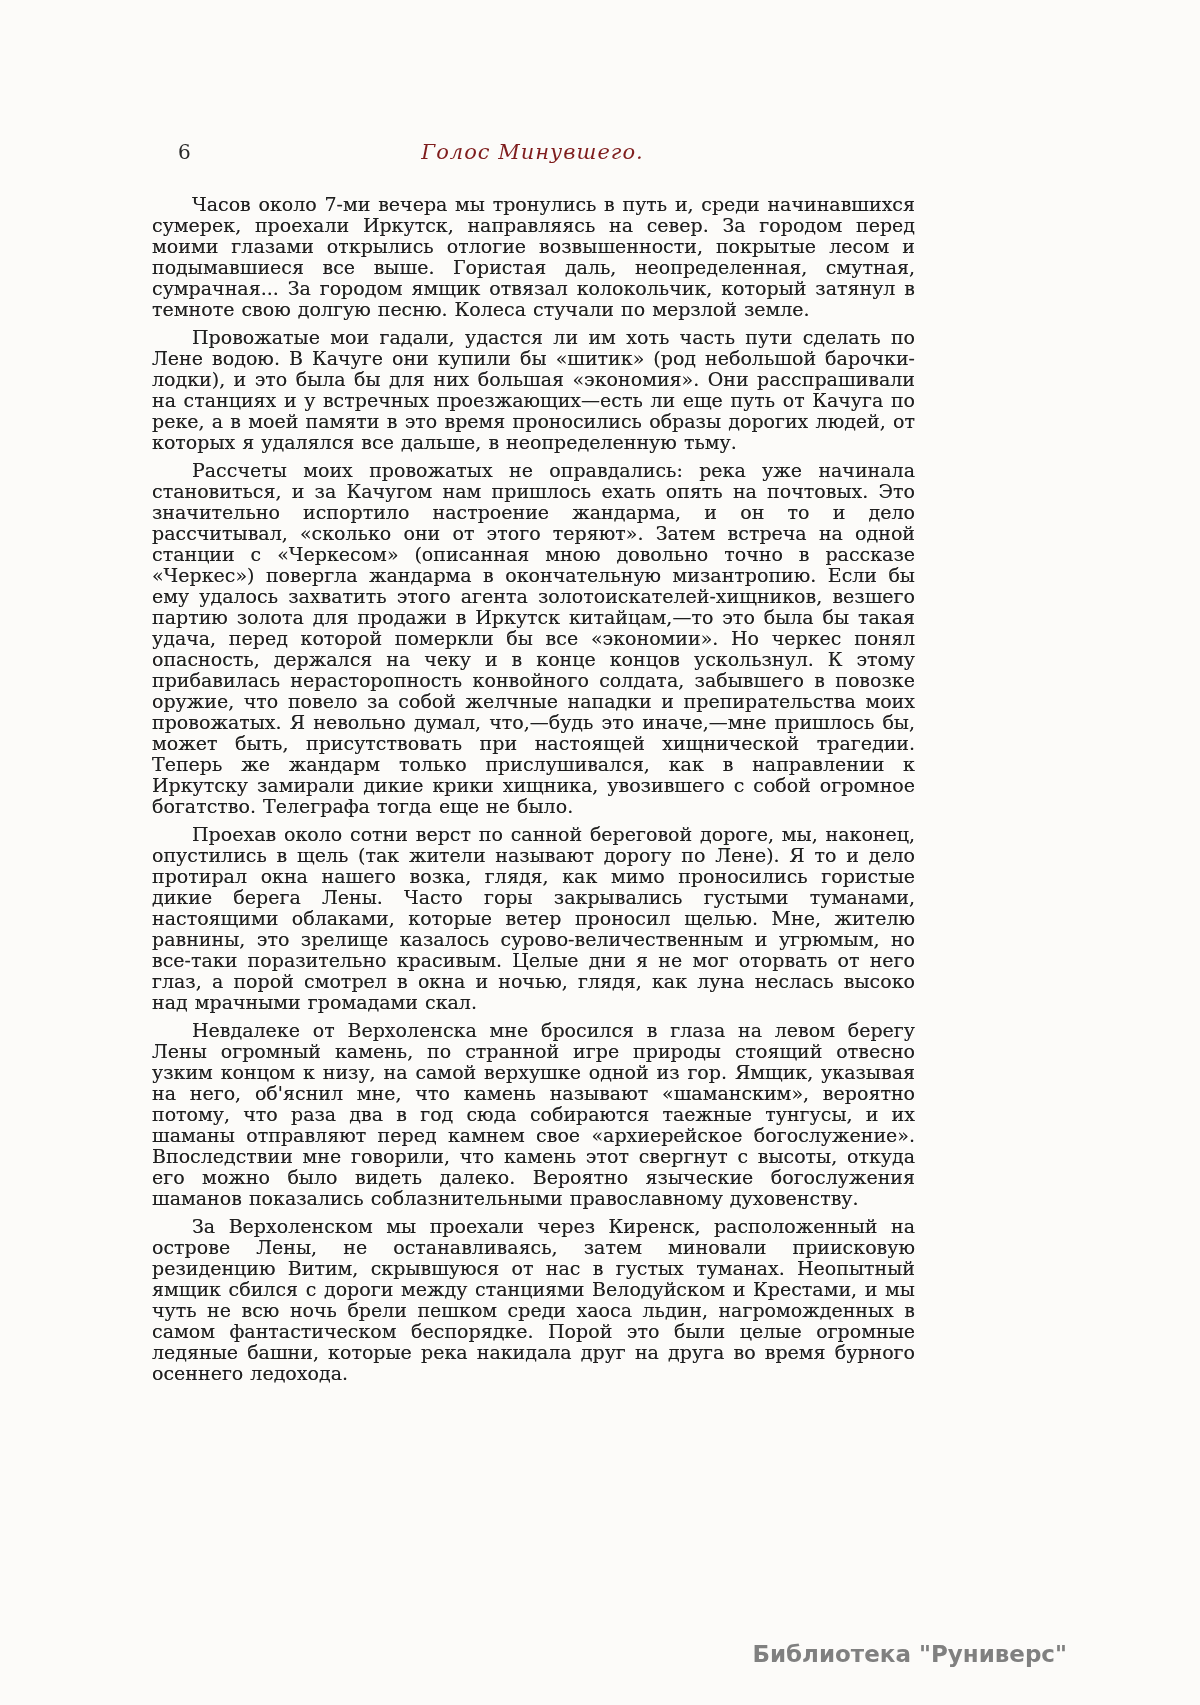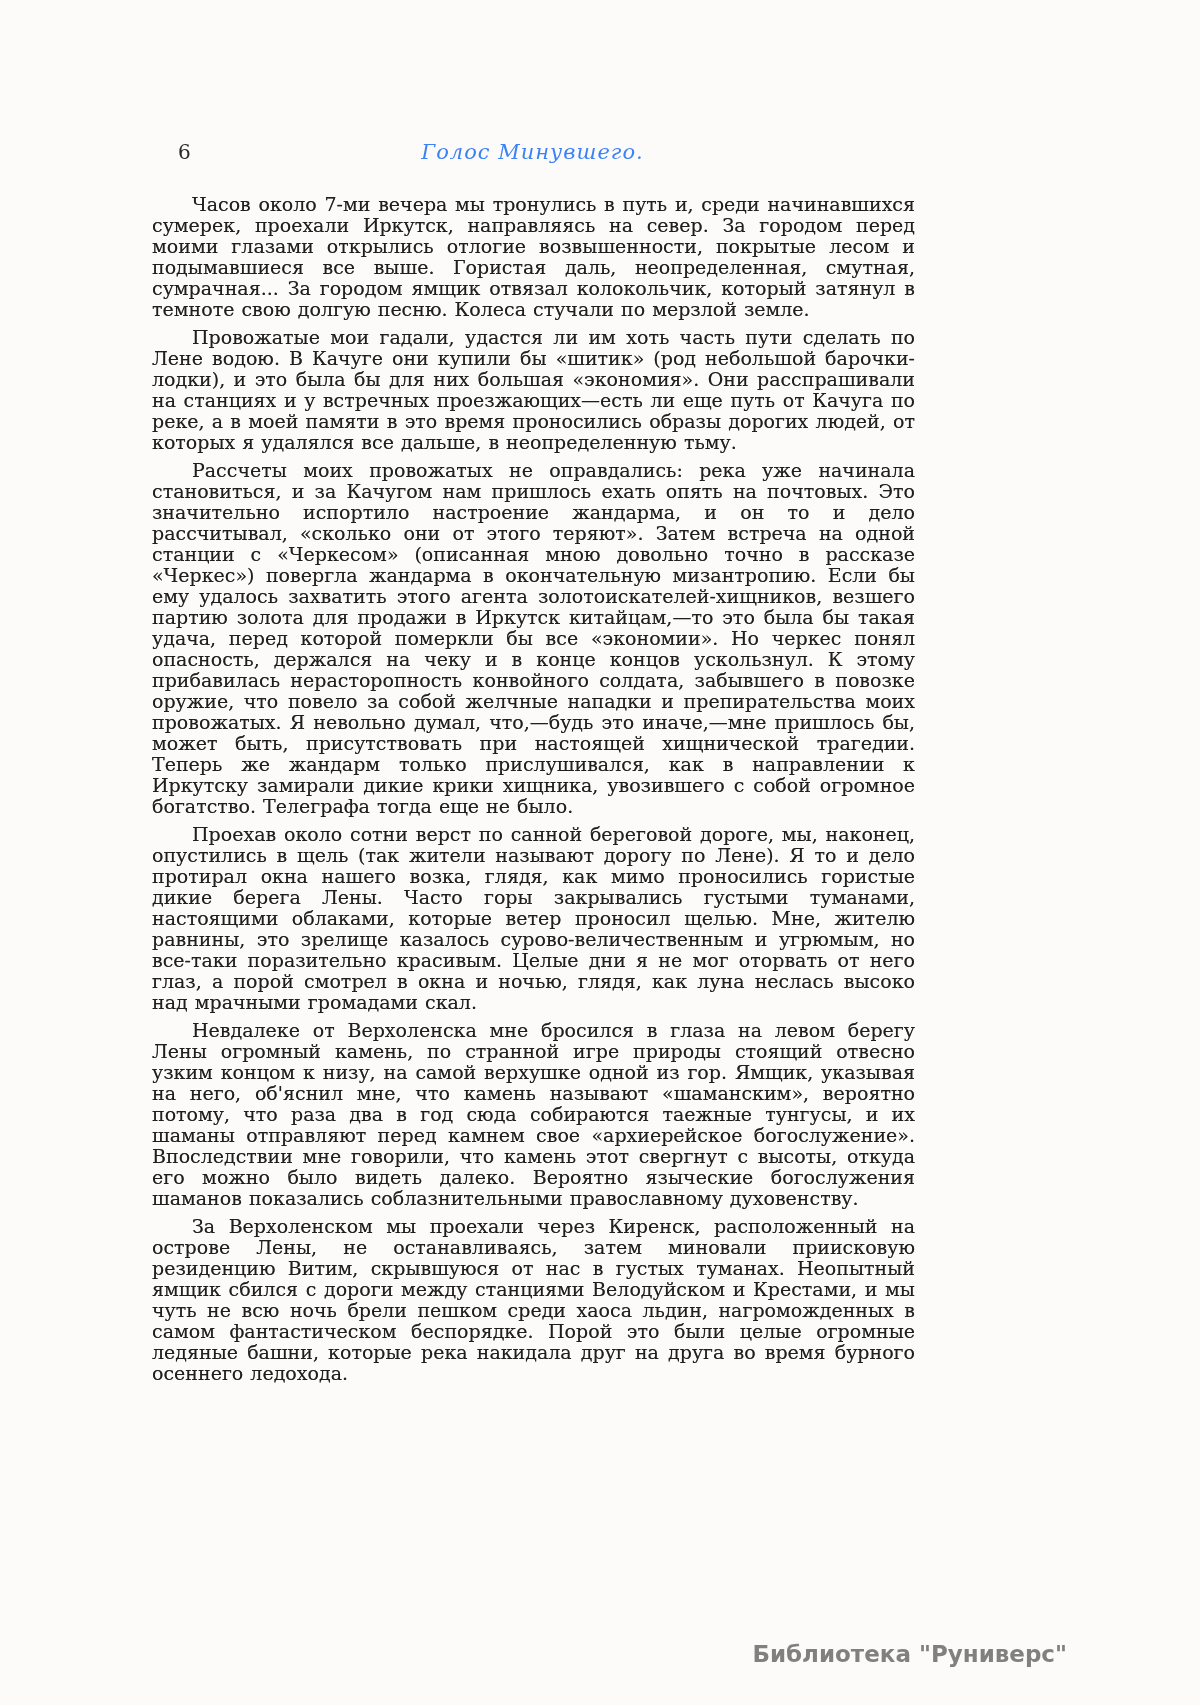--- a/index.html
+++ b/index.html
@@ -30,21 +30,21 @@
     top: 0;
     font-size: 20px;
     color: #2a2a2a;
   }
   .journal-title {
     display: block;
     text-align: center;
     font-style: italic;
     font-size: 21px;
     letter-spacing: 1px;
-    color: #3b82f6;
+    color: #7f1d1d;
   }
   .text-block {
     position: absolute;
     top: 194px;
     left: 152px;
     width: 763px;
     font-size: 19px;
     line-height: 21px;
     text-align: justify;
     color: #1f1f1f;

